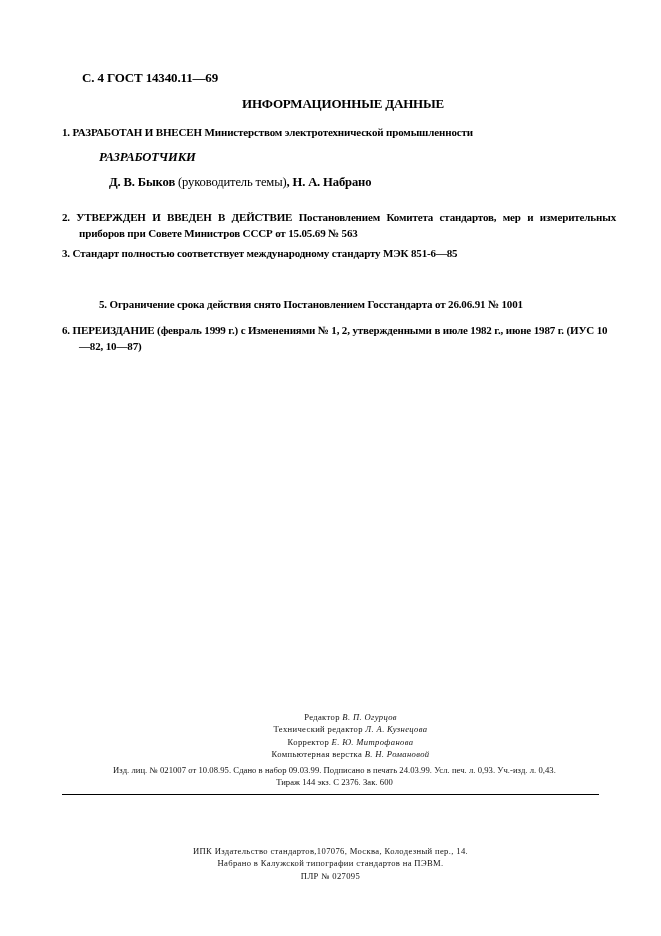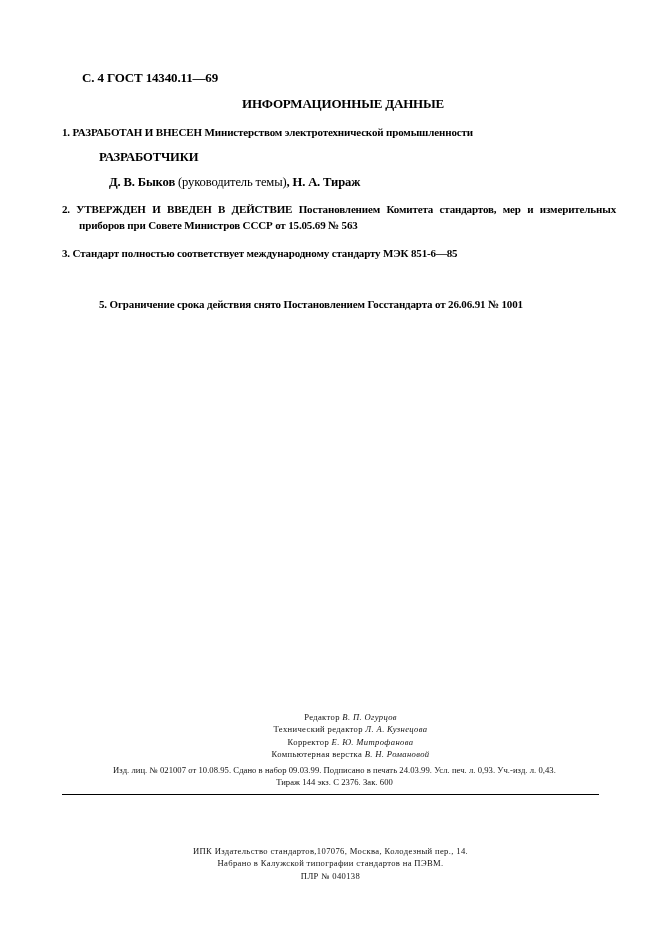--- a/index.html
+++ b/index.html
@@ -53,29 +53,31 @@
       left: 62px;
       width: 537px;
       font-weight: bold;
       font-size: 11px;
       line-height: 16px;
       letter-spacing: -0.15px;
     }
     .item-justified {
       text-align: justify;
       text-align-last: left;
+      margin-top: 8px;
     }
     .hang {
       padding-left: 17px;
       text-indent: -17px;
     }
     .sub-head {
       left: 79px;
       top: 150px;
       font-weight: bold;
+      font-style: italic;
     }
     .developers {
       left: 89px;
       top: 175px;
     }
     .normal {
       font-weight: normal;
     }
     
     .imprint {
@@ -125,40 +127,44 @@
 
   <div class="item" style="top:124px;">
     <span>1.</span>
     <span>РАЗРАБОТАН И ВНЕСЕН</span>
     <span>Министерством электротехнической  промышленности</span>
   </div>
 
   <div class="line sub-head">РАЗРАБОТЧИКИ</div>
 
   <div class="line developers bold">
-    <span>Д. В. Быков</span><span class="normal"> (руководитель темы)</span><span>, </span><span>Н. А. Тираж</span>
+    <span>Д. В. Быков</span><span class="normal"> (руководитель темы)</span><span>, </span><span>Н. А. Набрано</span>
   </div>
 
   <div class="item item-justified hang" style="top:201px;">
     <span>2.</span>
     <span>УТВЕРЖДЕН  И  ВВЕДЕН В ДЕЙСТВИЕ</span>
     <span>Постановлением  Комитета  стандартов,  мер  и измерительных приборов при Совете Министров СССР от 15.05.69 № 563</span>
   </div>
 
   <div class="item" style="top:245px;">
     <span>3.</span>
     <span>Стандарт  полностью  соответствует  международному  стандарту МЭК 851-6—85</span>
   </div>
 
 
   <div class="item" style="top:296px;margin-left:37px;">
     <span>5.</span>
     <span>Ограничение  срока  действия снято  Постановлением Госстандарта от 26.06.91 № 1001</span>
   </div>
 
+  <div class="item hang" style="top:322px;">
+    <span>6.</span>
+    <span>ПЕРЕИЗДАНИЕ  (февраль 1999 г.)  с  Изменениями № 1, 2, утвержденными  в июле 1982 г., июне 1987 г. (ИУС 10—82, 10—87)</span>
+  </div>
 
   <div class="imprint imprint-credits">
     <div>
       <span>Редактор</span>
       <span class="it">В. П. Огурцов</span>
     </div>
     <div>
       <span>Технический редактор</span>
       <span class="it">Л. А. Кузнецова</span>
     </div>
@@ -175,16 +181,16 @@
   <div class="imprint imprint-pub">
     <div>Изд. лиц. № 021007 от  10.08.95. Сдано в набор 09.03.99.  Подписано в печать 24.03.99. Усл. печ. л. 0,93. Уч.-изд. л. 0,43.</div>
     <div>Тираж 144  экз. С 2376.  Зак. 600</div>
   </div>
 
   <div class="imprint-rule"></div>
 
   <div class="imprint imprint-press">
     <div>ИПК  Издательство  стандартов,107076,  Москва,  Колодезный  пер.,  14.</div>
     <div>Набрано  в  Калужской  типографии  стандартов  на  ПЭВМ.</div>
-    <div>ПЛР  №  040138</div>
+    <div>ПЛР  №  027095</div>
   </div>
 
 </div>
 
 </body></html>

